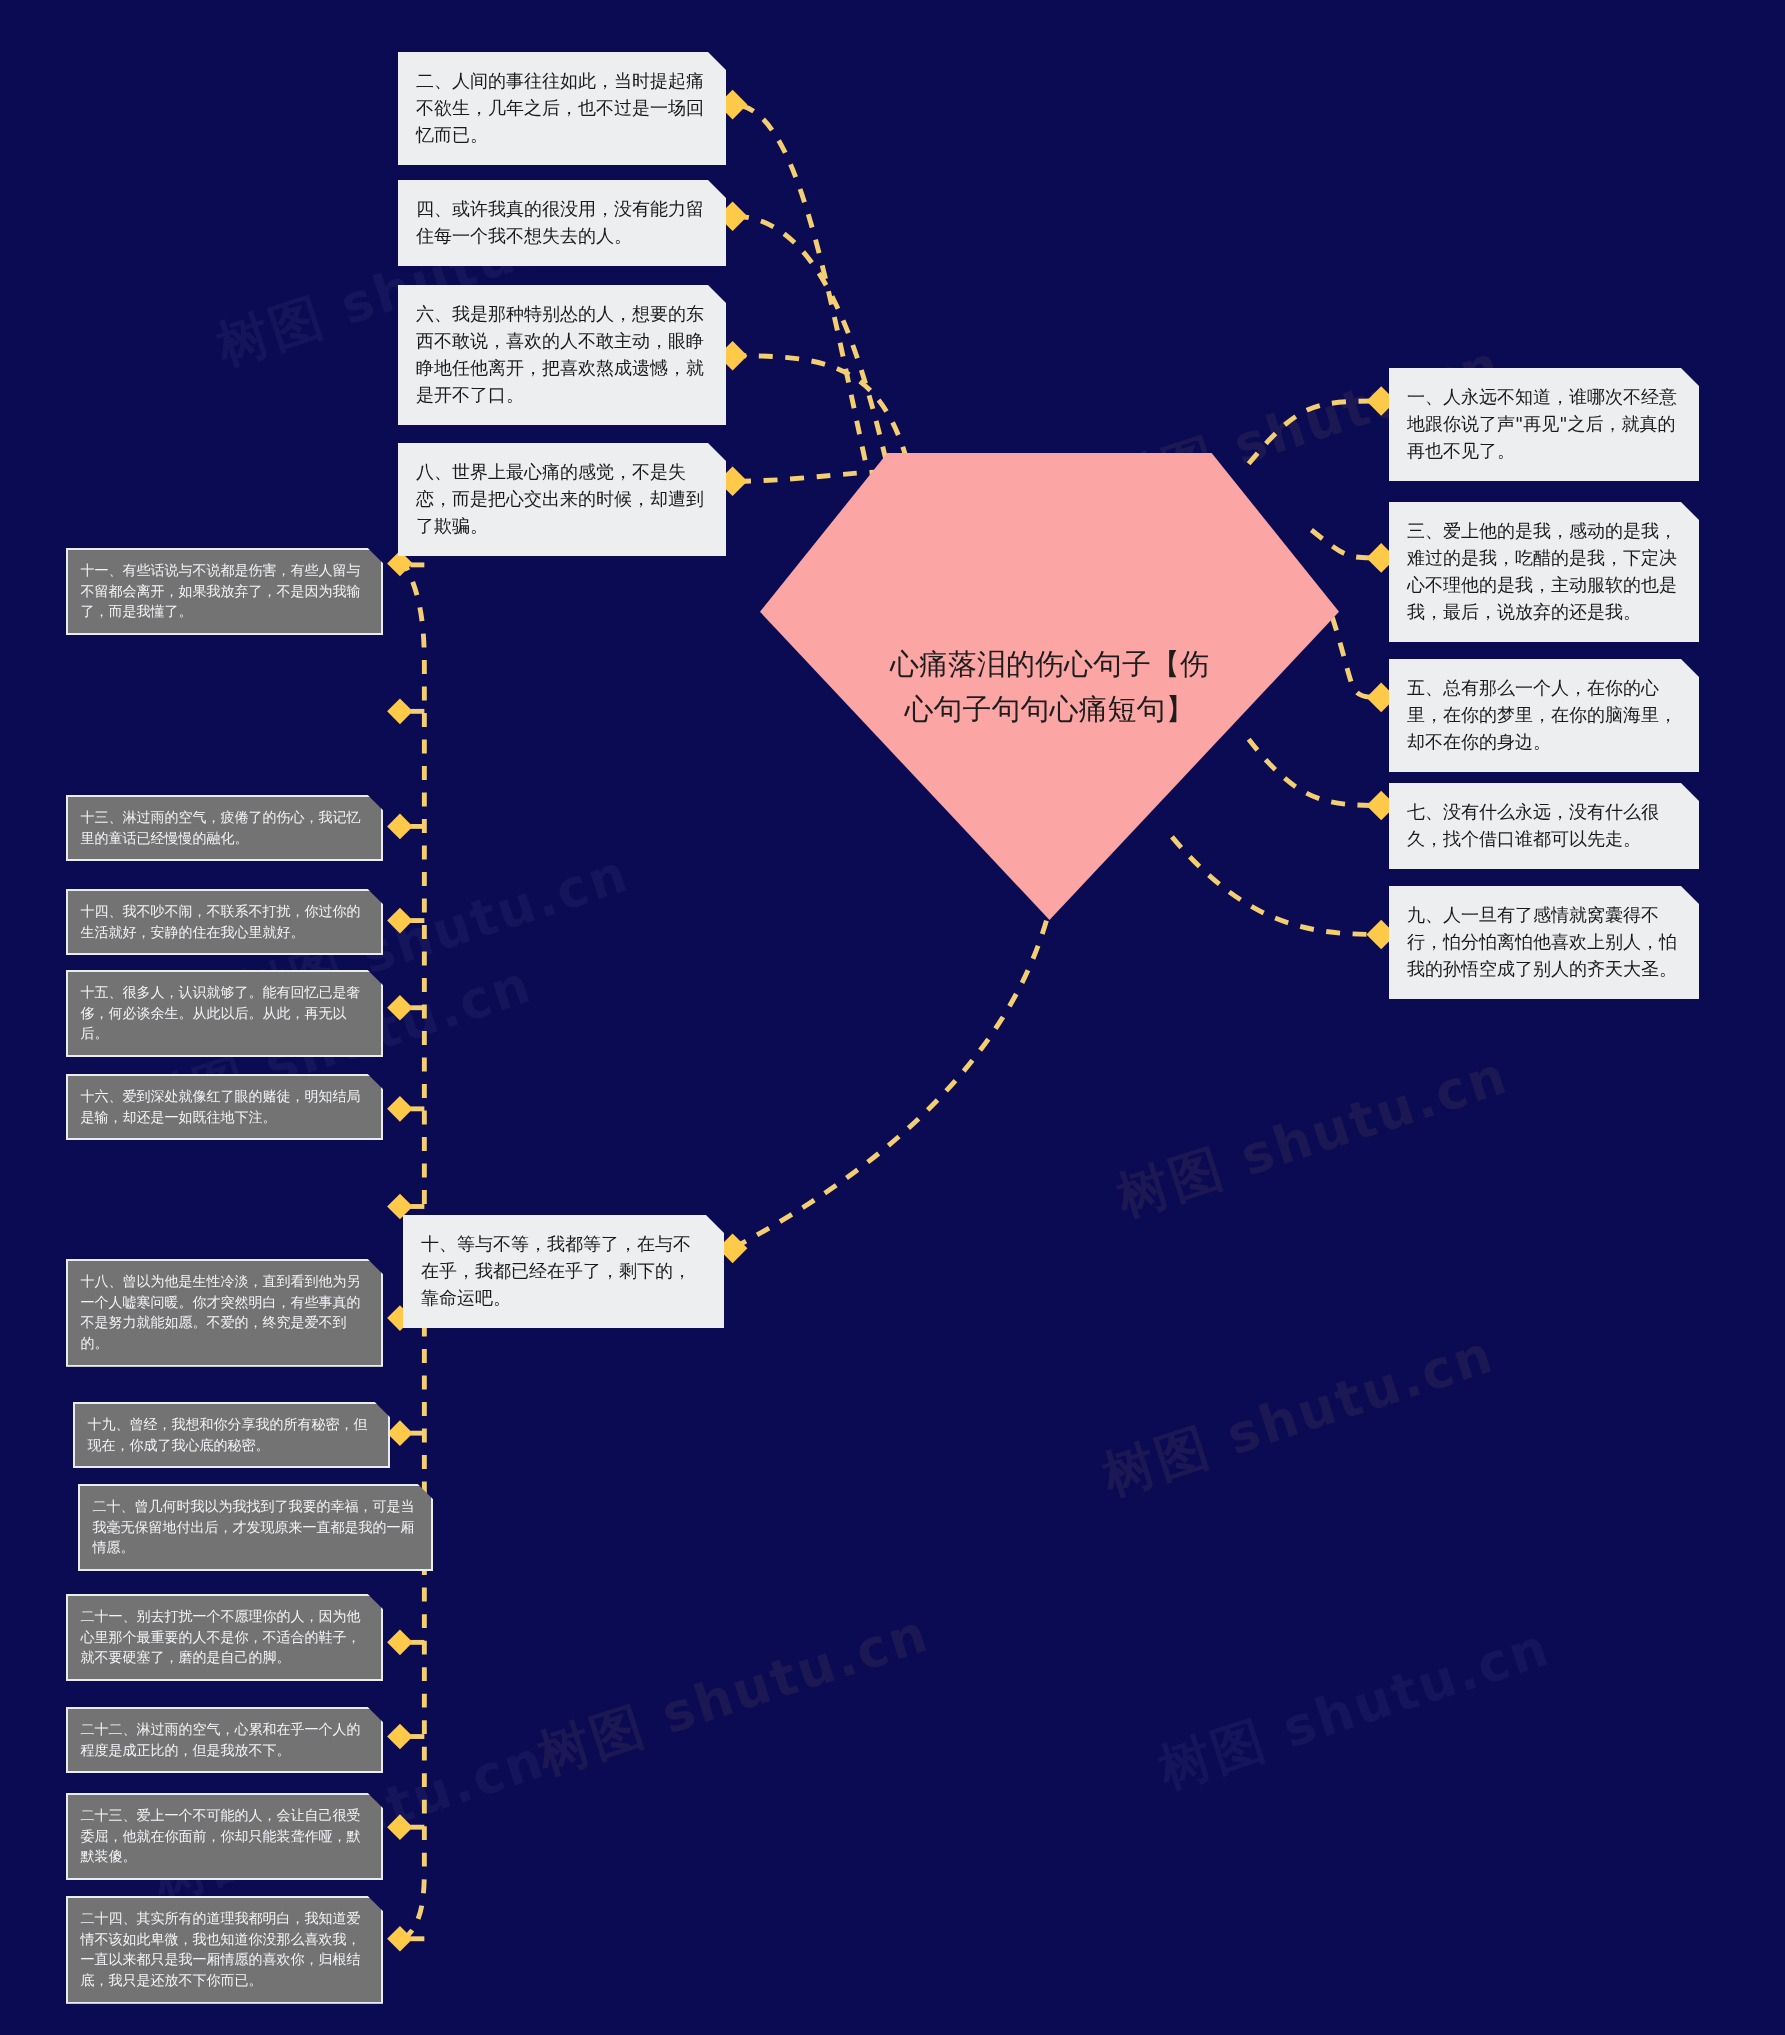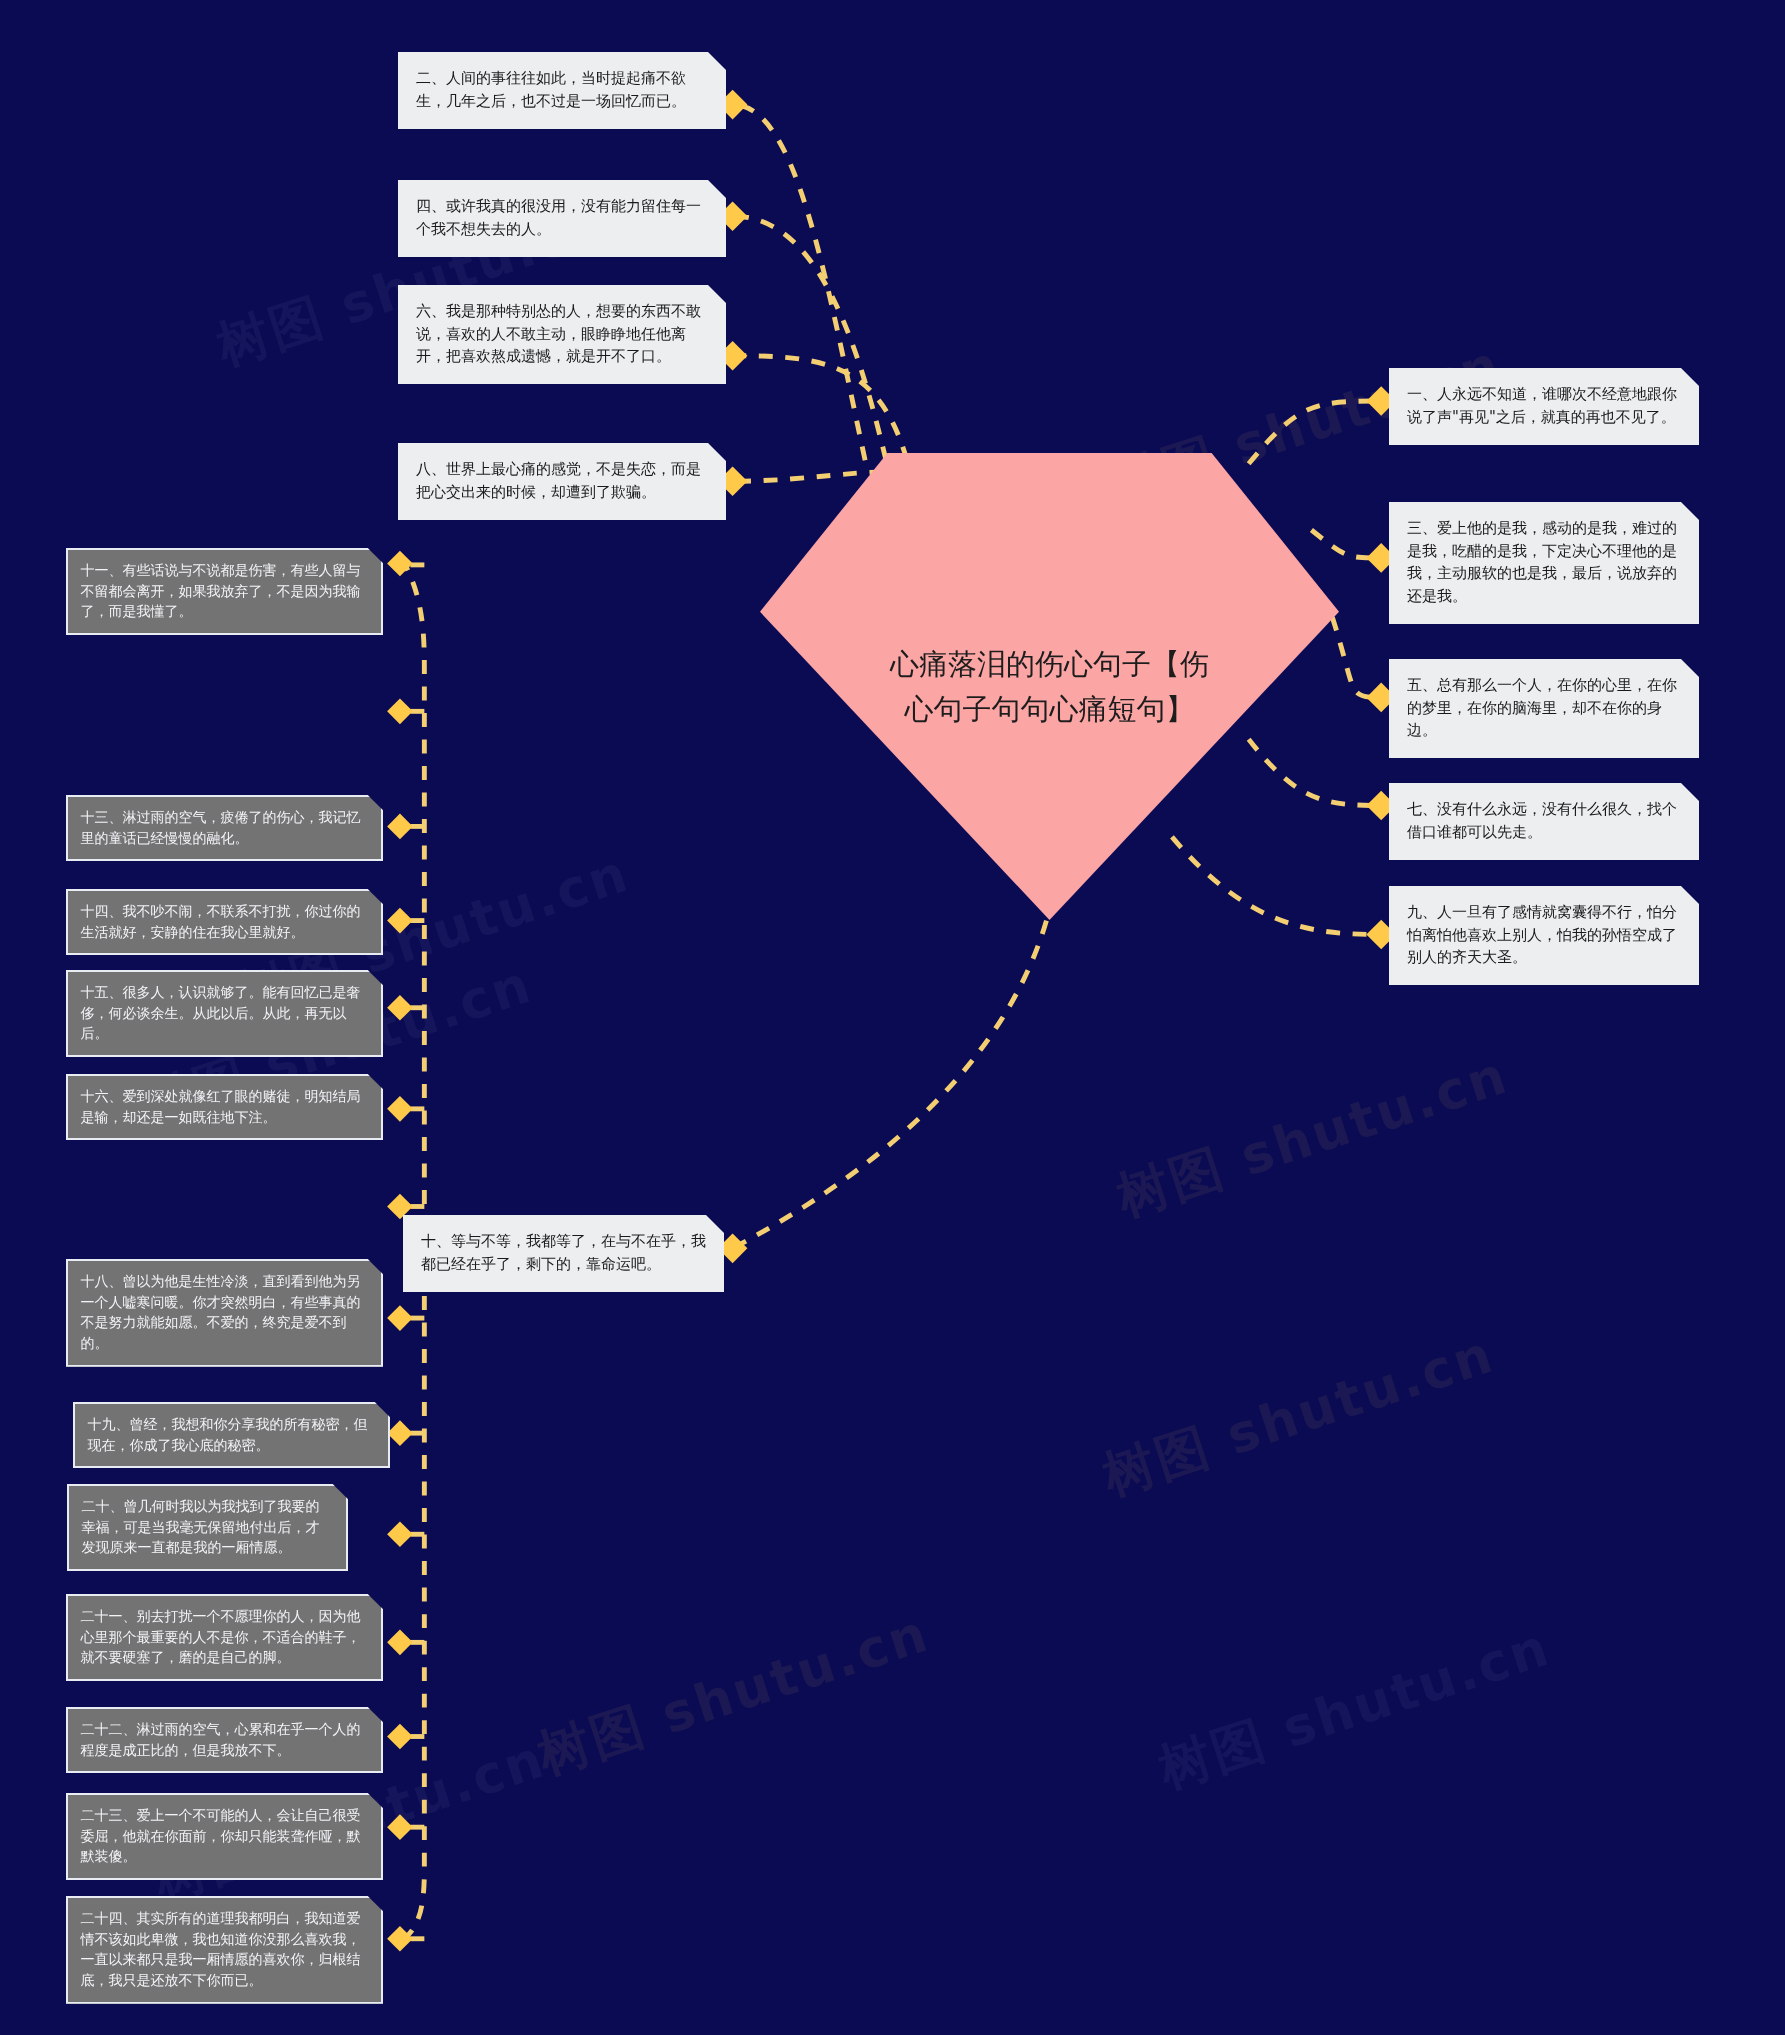--- a/index.html
+++ b/index.html
@@ -63,21 +63,21 @@
     line-height: 1.55;
     text-align: center;
     max-width: 328px;
     font-weight: 400;
   }
   
   .card {
     position: absolute;
     background: #eceef0;
     color: #1a1a1a;
-    font-size: 15px;
+    font-size: 18px;
     line-height: 1.5;
     padding: 15.3px 18px 16.7px 18px;
     clip-path: polygon(0 0, calc(100% - 18px) 0, 100% 18px, 100% 100%, 0 100%);
     z-index: 2;
   }
   
   .card.dark {
     background: #737373;
     color: #f2f4f8;
     border: 2.1px solid #e9ecf2;
@@ -181,20 +181,20 @@
 
   <div class="card" style="left:403px; top:1215px; width:321px;">十、等与不等，我都等了，在与不在乎，我都已经在乎了，剩下的，靠命运吧。</div>
 
   <div class="card dark" style="left:66px; top:548px;  width:317px;">十一、有些话说与不说都是伤害，有些人留与不留都会离开，如果我放弃了，不是因为我输了，而是我懂了。</div>
   <div class="card dark" style="left:66px; top:795px; width:317px;">十三、淋过雨的空气，疲倦了的伤心，我记忆里的童话已经慢慢的融化。</div>
   <div class="card dark" style="left:66px; top:889px; width:317px;">十四、我不吵不闹，不联系不打扰，你过你的生活就好，安静的住在我心里就好。</div>
   <div class="card dark" style="left:66px; top:970px; width:317px;">十五、很多人，认识就够了。能有回忆已是奢侈，何必谈余生。从此以后。从此，再无以后。</div>
   <div class="card dark" style="left:66px; top:1074px; width:317px;">十六、爱到深处就像红了眼的赌徒，明知结局是输，却还是一如既往地下注。</div>
   <div class="card dark" style="left:66px; top:1259px; width:317px;">十八、曾以为他是生性冷淡，直到看到他为另一个人嘘寒问暖。你才突然明白，有些事真的不是努力就能如愿。不爱的，终究是爱不到的。</div>
   <div class="card dark" style="left:73px; top:1402px; width:317px;">十九、曾经，我想和你分享我的所有秘密，但现在，你成了我心底的秘密。</div>
-  <div class="card dark" style="left:67px; top:1484px; width:281px;">二十、曾几何时我以为我找到了我要的幸福，可是当我毫无保留地付出后，才发现原来一直都是我的一厢情愿。</div>
+  <div class="card dark" style="left:78px; top:1484px; width:355px;">二十、曾几何时我以为我找到了我要的幸福，可是当我毫无保留地付出后，才发现原来一直都是我的一厢情愿。</div>
   <div class="card dark" style="left:66px; top:1594px; width:317px;">二十一、别去打扰一个不愿理你的人，因为他心里那个最重要的人不是你，不适合的鞋子，就不要硬塞了，磨的是自己的脚。</div>
   <div class="card dark" style="left:66px; top:1707px; width:317px;">二十二、淋过雨的空气，心累和在乎一个人的程度是成正比的，但是我放不下。</div>
   <div class="card dark" style="left:66px; top:1793px; width:317px;">二十三、爱上一个不可能的人，会让自己很受委屈，他就在你面前，你却只能装聋作哑，默默装傻。</div>
   <div class="card dark" style="left:66px; top:1896px; width:317px;">二十四、其实所有的道理我都明白，我知道爱情不该如此卑微，我也知道你没那么喜欢我，一直以来都只是我一厢情愿的喜欢你，归根结底，我只是还放不下你而已。</div>
 
 </div>
 
 
 </body></html>

